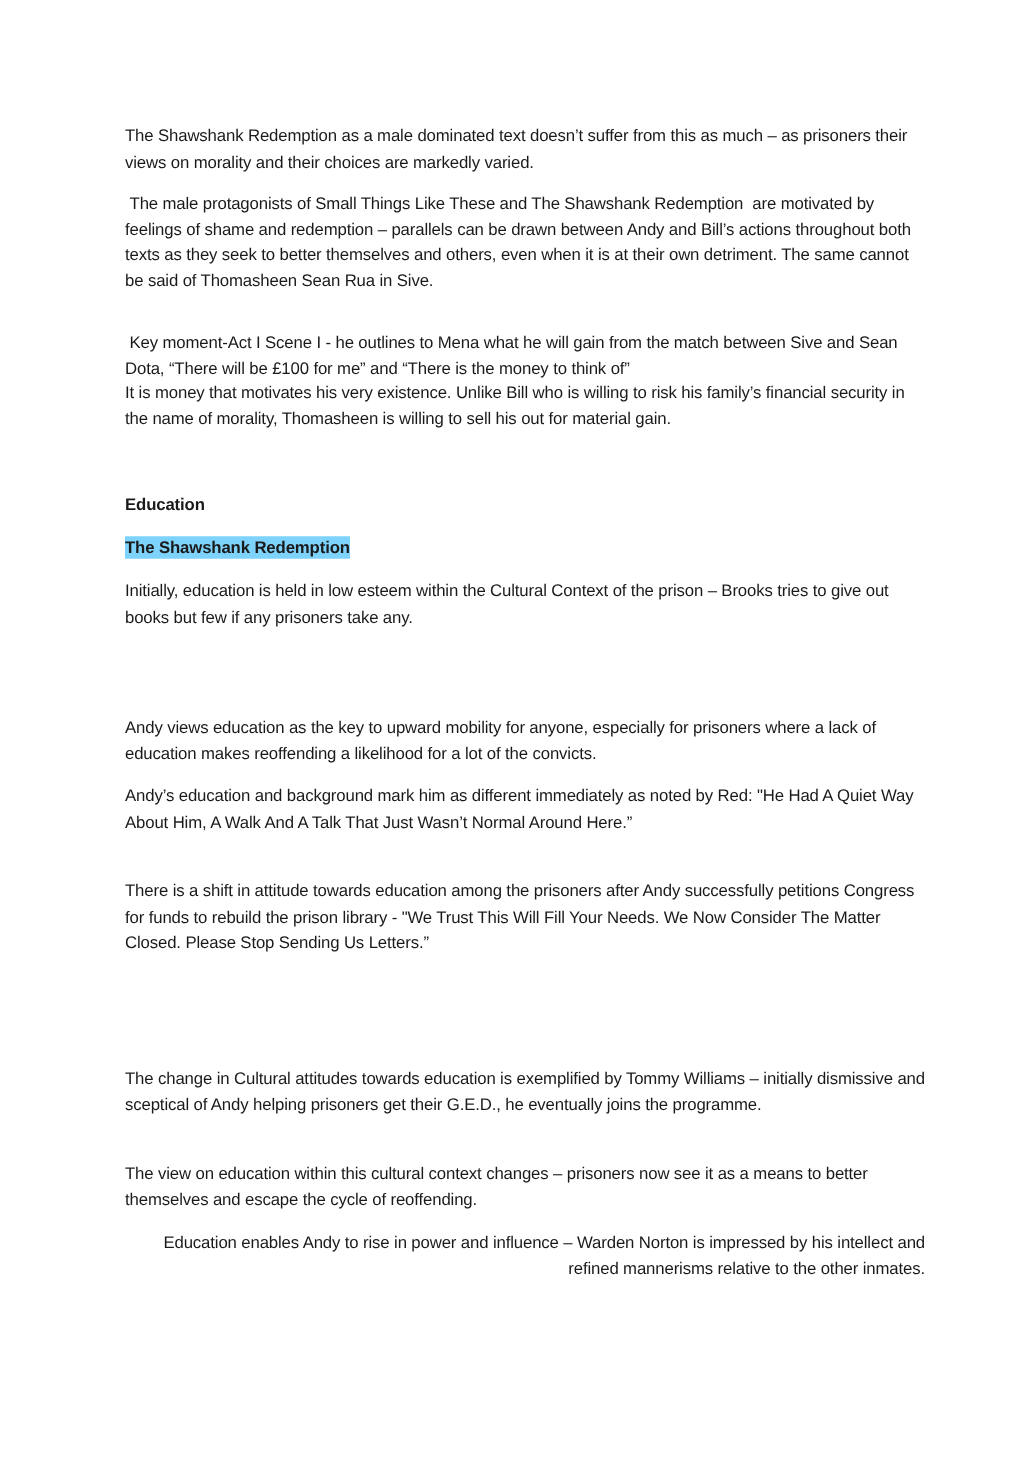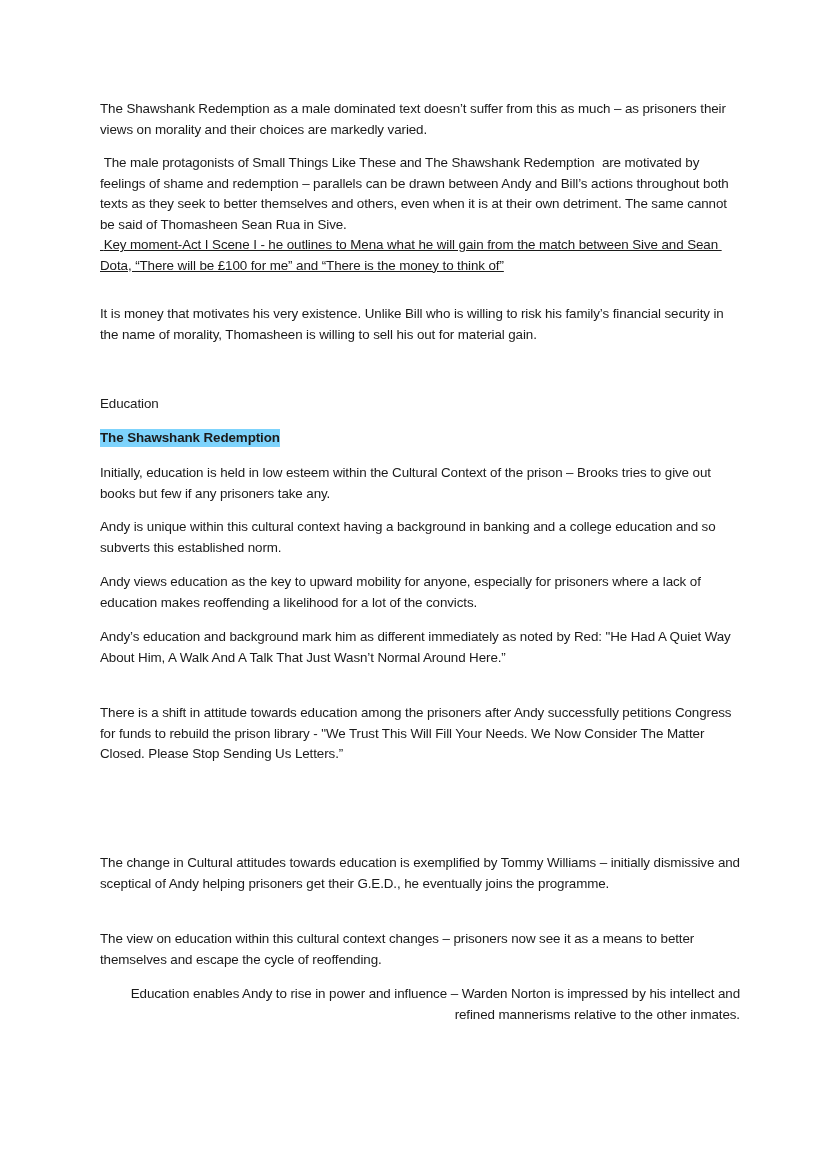--- a/index.html
+++ b/index.html
@@ -1,36 +1,35 @@
 <!DOCTYPE html>
 <html><head>
 <meta charset="utf-8">
 <style>
   html, body { margin: 0; padding: 0; background: #ffffff; }
   body { width: 828px; height: 1171px; position: relative; overflow: hidden;
          font-family: "Liberation Sans", "DejaVu Sans", sans-serif; color: #1a1a1a; }
   .page { position: absolute; left: 0; top: 0; width: 828px; height: 1171px; background: #fff; }
   .p { position: absolute; left: 100px; width: 640px; font-size: 13.4px; line-height: 20.5px;
        margin: 0; letter-spacing: -0.1px; }
-  .heading { font-weight: normal; }
+  .heading { font-weight: bold; }
   .hl { background: #7dd3fc; font-weight: bold; padding: 1px 0 2px 0; }
 </style>
 </head>
 <body>
 
 <div class="page">
   <p class="p" style="top:99px;">The Shawshank Redemption as a male dominated text doesn’t suffer from this as much – as prisoners their views on morality and their choices are markedly varied.</p>
   <p class="p" style="top:153px; white-space:pre-wrap;"> The male protagonists of Small Things Like These and The Shawshank Redemption  are motivated by feelings of shame and redemption – parallels can be drawn between Andy and Bill’s actions throughout both texts as they seek to better themselves and others, even when it is at their own detriment. The same cannot be said of Thomasheen Sean Rua in Sive.</p>
-  <p class="p" style="top:235px; white-space:pre-wrap;text-decoration:underline;"> Key moment-Act I Scene I - he outlines to Mena what he will gain from the match between Sive and Sean Dota, “There will be £100 for me” and “There is the money to think of”</p>
+  <p class="p" style="top:264px; white-space:pre-wrap;"> Key moment-Act I Scene I - he outlines to Mena what he will gain from the match between Sive and Sean Dota, “There will be £100 for me” and “There is the money to think of”</p>
   <p class="p" style="top:304px;">It is money that motivates his very existence. Unlike Bill who is willing to risk his family’s financial security in the name of morality, Thomasheen is willing to sell his out for material gain.</p>
 
   <p class="p heading" style="top:394px;">Education</p>
   <p class="p" style="top:428px;"><span class="hl">The Shawshank Redemption</span></p>
 
   <p class="p" style="top:463px;">Initially, education is held in low esteem within the Cultural Context of the prison – Brooks tries to give out books but few if any prisoners take any.</p>
-  <p class="p" style="top:517px;">Andy is unique within this cultural context having a background in banking and a college education and so subverts this established norm.</p>
   <p class="p" style="top:572px;">Andy views education as the key to upward mobility for anyone, especially for prisoners where a lack of education makes reoffending a likelihood for a lot of the convicts.</p>
   <p class="p" style="top:703px;">There is a shift in attitude towards education among the prisoners after Andy successfully petitions Congress for funds to rebuild the prison library - "We Trust This Will Fill Your Needs. We Now Consider The Matter Closed. Please Stop Sending Us Letters.”</p>
   <p class="p" style="top:627px;">Andy’s education and background mark him as different immediately as noted by Red: "He Had A Quiet Way About Him, A Walk And A Talk That Just Wasn’t Normal Around Here.”</p>
   <p class="p" style="top:853px;">The change in Cultural attitudes towards education is exemplified by Tommy Williams – initially dismissive and sceptical of Andy helping prisoners get their G.E.D., he eventually joins the programme.</p>
   <p class="p" style="top:929px;">The view on education within this cultural context changes – prisoners now see it as a means to better themselves and escape the cycle of reoffending.</p>
   <p class="p" style="top:984px;text-align:right;">Education enables Andy to rise in power and influence – Warden Norton is impressed by his intellect and refined mannerisms relative to the other inmates.</p>
 </div>
 
 </body></html>

